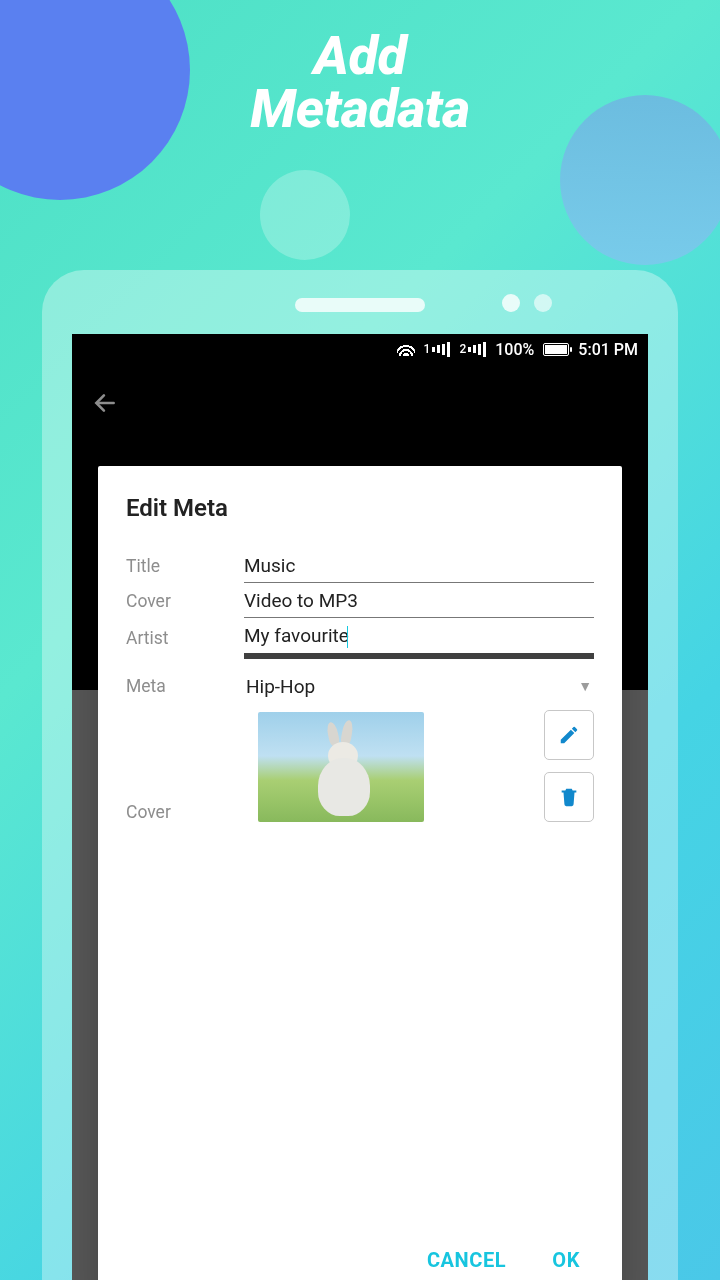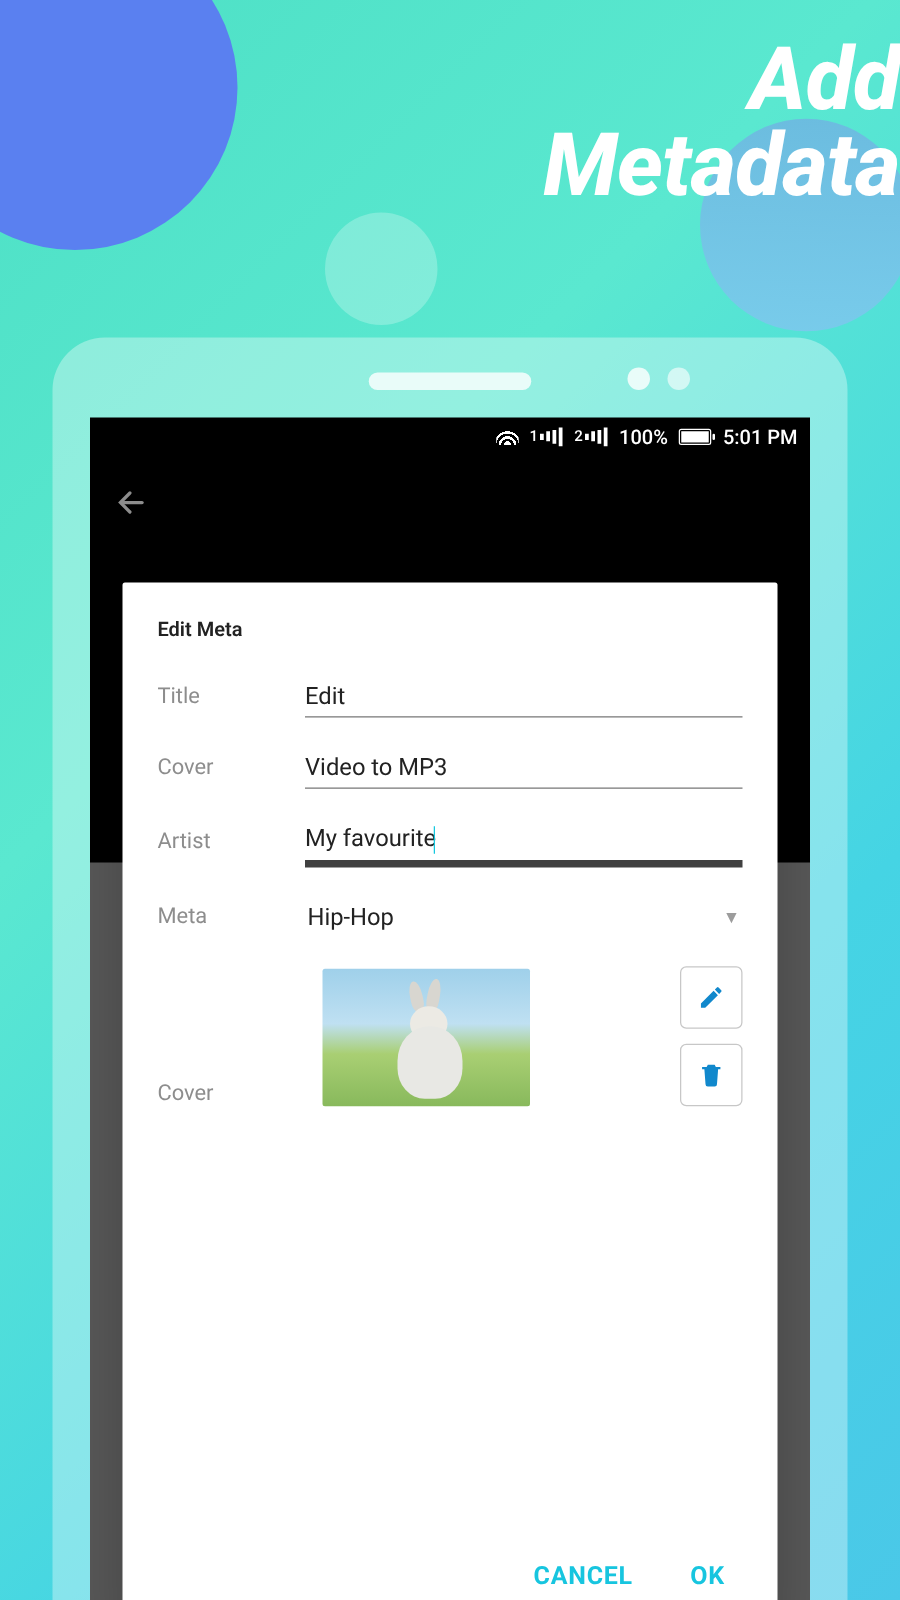--- a/index.html
+++ b/index.html
@@ -1,21 +1,21 @@
 <!DOCTYPE html>
 <html><head>
 <meta charset="utf-8">
 <style>
 *{margin:0;padding:0;box-sizing:border-box;font-family:Roboto,Arial,sans-serif}
 body{width:720px;height:1280px;overflow:hidden;position:relative;background:linear-gradient(135deg,#4de0c5 0%,#5ae8d0 35%,#45d4e4 70%,#4ac8e8 100%)}
 
 .deco-1{position:absolute;width:260px;height:260px;border-radius:50%;background:#5a80f0;top:-60px;left:-70px}
 .deco-2{position:absolute;width:170px;height:170px;border-radius:50%;background:linear-gradient(180deg,#6fb5e2,#7ec7ee);top:95px;right:-10px;opacity:.85}
 .deco-3{position:absolute;width:90px;height:90px;border-radius:50%;background:rgba(255,255,255,.25);top:170px;left:260px}
-.hero{position:absolute;top:30px;left:0;right:0;text-align:right;color:#fff;font-weight:800;font-size:70px;line-height:.98;letter-spacing:-.5px;font-style:italic}
+.hero{position:absolute;top:30px;left:0;right:0;text-align:center;color:#fff;font-weight:800;font-size:54px;line-height:.98;letter-spacing:-.5px;font-style:italic}
 
 .phone{position:absolute;top:270px;left:50%;transform:translateX(-50%);width:636px;height:1040px;background:rgba(255,255,255,.35);border-top-left-radius:42px;border-top-right-radius:42px;padding-top:64px}
 .speaker{position:absolute;top:28px;left:50%;transform:translateX(-50%);width:130px;height:14px;background:rgba(255,255,255,.8);border-radius:8px}
 .lens{position:absolute;top:24px;right:158px;width:18px;height:18px;border-radius:50%;background:rgba(255,255,255,.8)}
 .lens2{position:absolute;top:24px;right:126px;width:18px;height:18px;border-radius:50%;background:rgba(255,255,255,.6)}
 
 .screen{margin:0 auto;width:576px;height:960px;background:#000;position:relative;overflow:hidden}
 
 .status{height:30px;display:flex;align-items:center;justify-content:flex-end;gap:9px;padding:0 10px;color:#fff;font-size:16px;font-weight:500}
 .status span{display:inline-flex;align-items:center}
@@ -27,23 +27,23 @@
 .batt-ic{width:26px;height:13px;border:1.5px solid #fff;border-radius:2px;position:relative}
 .batt-ic:after{content:"";position:absolute;right:-4px;top:3px;width:2.5px;height:5px;background:#fff;border-radius:1px}
 .batt-ic:before{content:"";position:absolute;left:1px;top:1px;bottom:1px;right:1px;background:#fff}
 
 .toolbar{height:82px;display:flex;align-items:center;padding:0 20px}
 .back-ic{color:#9a9a9a;font-size:30px}
 
 .backdrop{position:absolute;left:0;right:0;top:356px;bottom:0;background:rgba(120,120,120,.72)}
 
 .dialog{position:absolute;left:26px;right:26px;top:132px;bottom:0;background:#fff;border-radius:2px;padding:28px 28px 0;box-shadow:0 20px 40px rgba(0,0,0,.2);display:flex;flex-direction:column}
-.dlg-title{font-size:16px;font-weight:600;color:#222;margin-bottom:26px}
+.dlg-title{font-size:24px;font-weight:600;color:#222;margin-bottom:26px}
 .form{flex:1}
-.row{display:flex;align-items:center;margin-bottom:22px}
+.row{display:flex;align-items:center;}
 .lbl{width:118px;color:#8d8d8d;font-size:17.5px}
 .fld{flex:1}
 .tf{width:100%;border:none;border-bottom:1.5px solid #777;font-size:19px;color:#222;padding:6px 0 5px;outline:none;background:transparent}
 .tf.active{border-bottom:6px solid #404040}
 .caret{display:inline-block;width:1.5px;height:22px;background:#15c8df;vertical-align:middle;margin-left:-2px;animation:blink 1s step-end infinite}
 @keyframes blink{50%{opacity:0}}
 .sel{display:flex;align-items:center;flex:1;gap:0;padding:6px 2px}
 .sel-text{flex:1;font-size:19px;color:#222}
 .chev{color:#9c9c9c;font-size:14px}
 .cover-row{align-items:flex-end;margin-top:6px}
@@ -117,21 +117,21 @@
 
     <div class="backdrop"></div>
 
     <div class="dialog">
       <div class="dlg-title">Edit Meta</div>
       <div class="form">
 
         <div class="row">
           <div class="lbl">Title</div>
           <div class="fld">
-              <div class="tf"><span>Edit</span></div>
+              <div class="tf"><span>Music</span></div>
             </div>
         </div>
 
         <div class="row">
           <div class="lbl">Cover</div>
           <div class="fld">
               <div class="tf"><span>Video to MP3</span></div>
             </div>
         </div>
 

